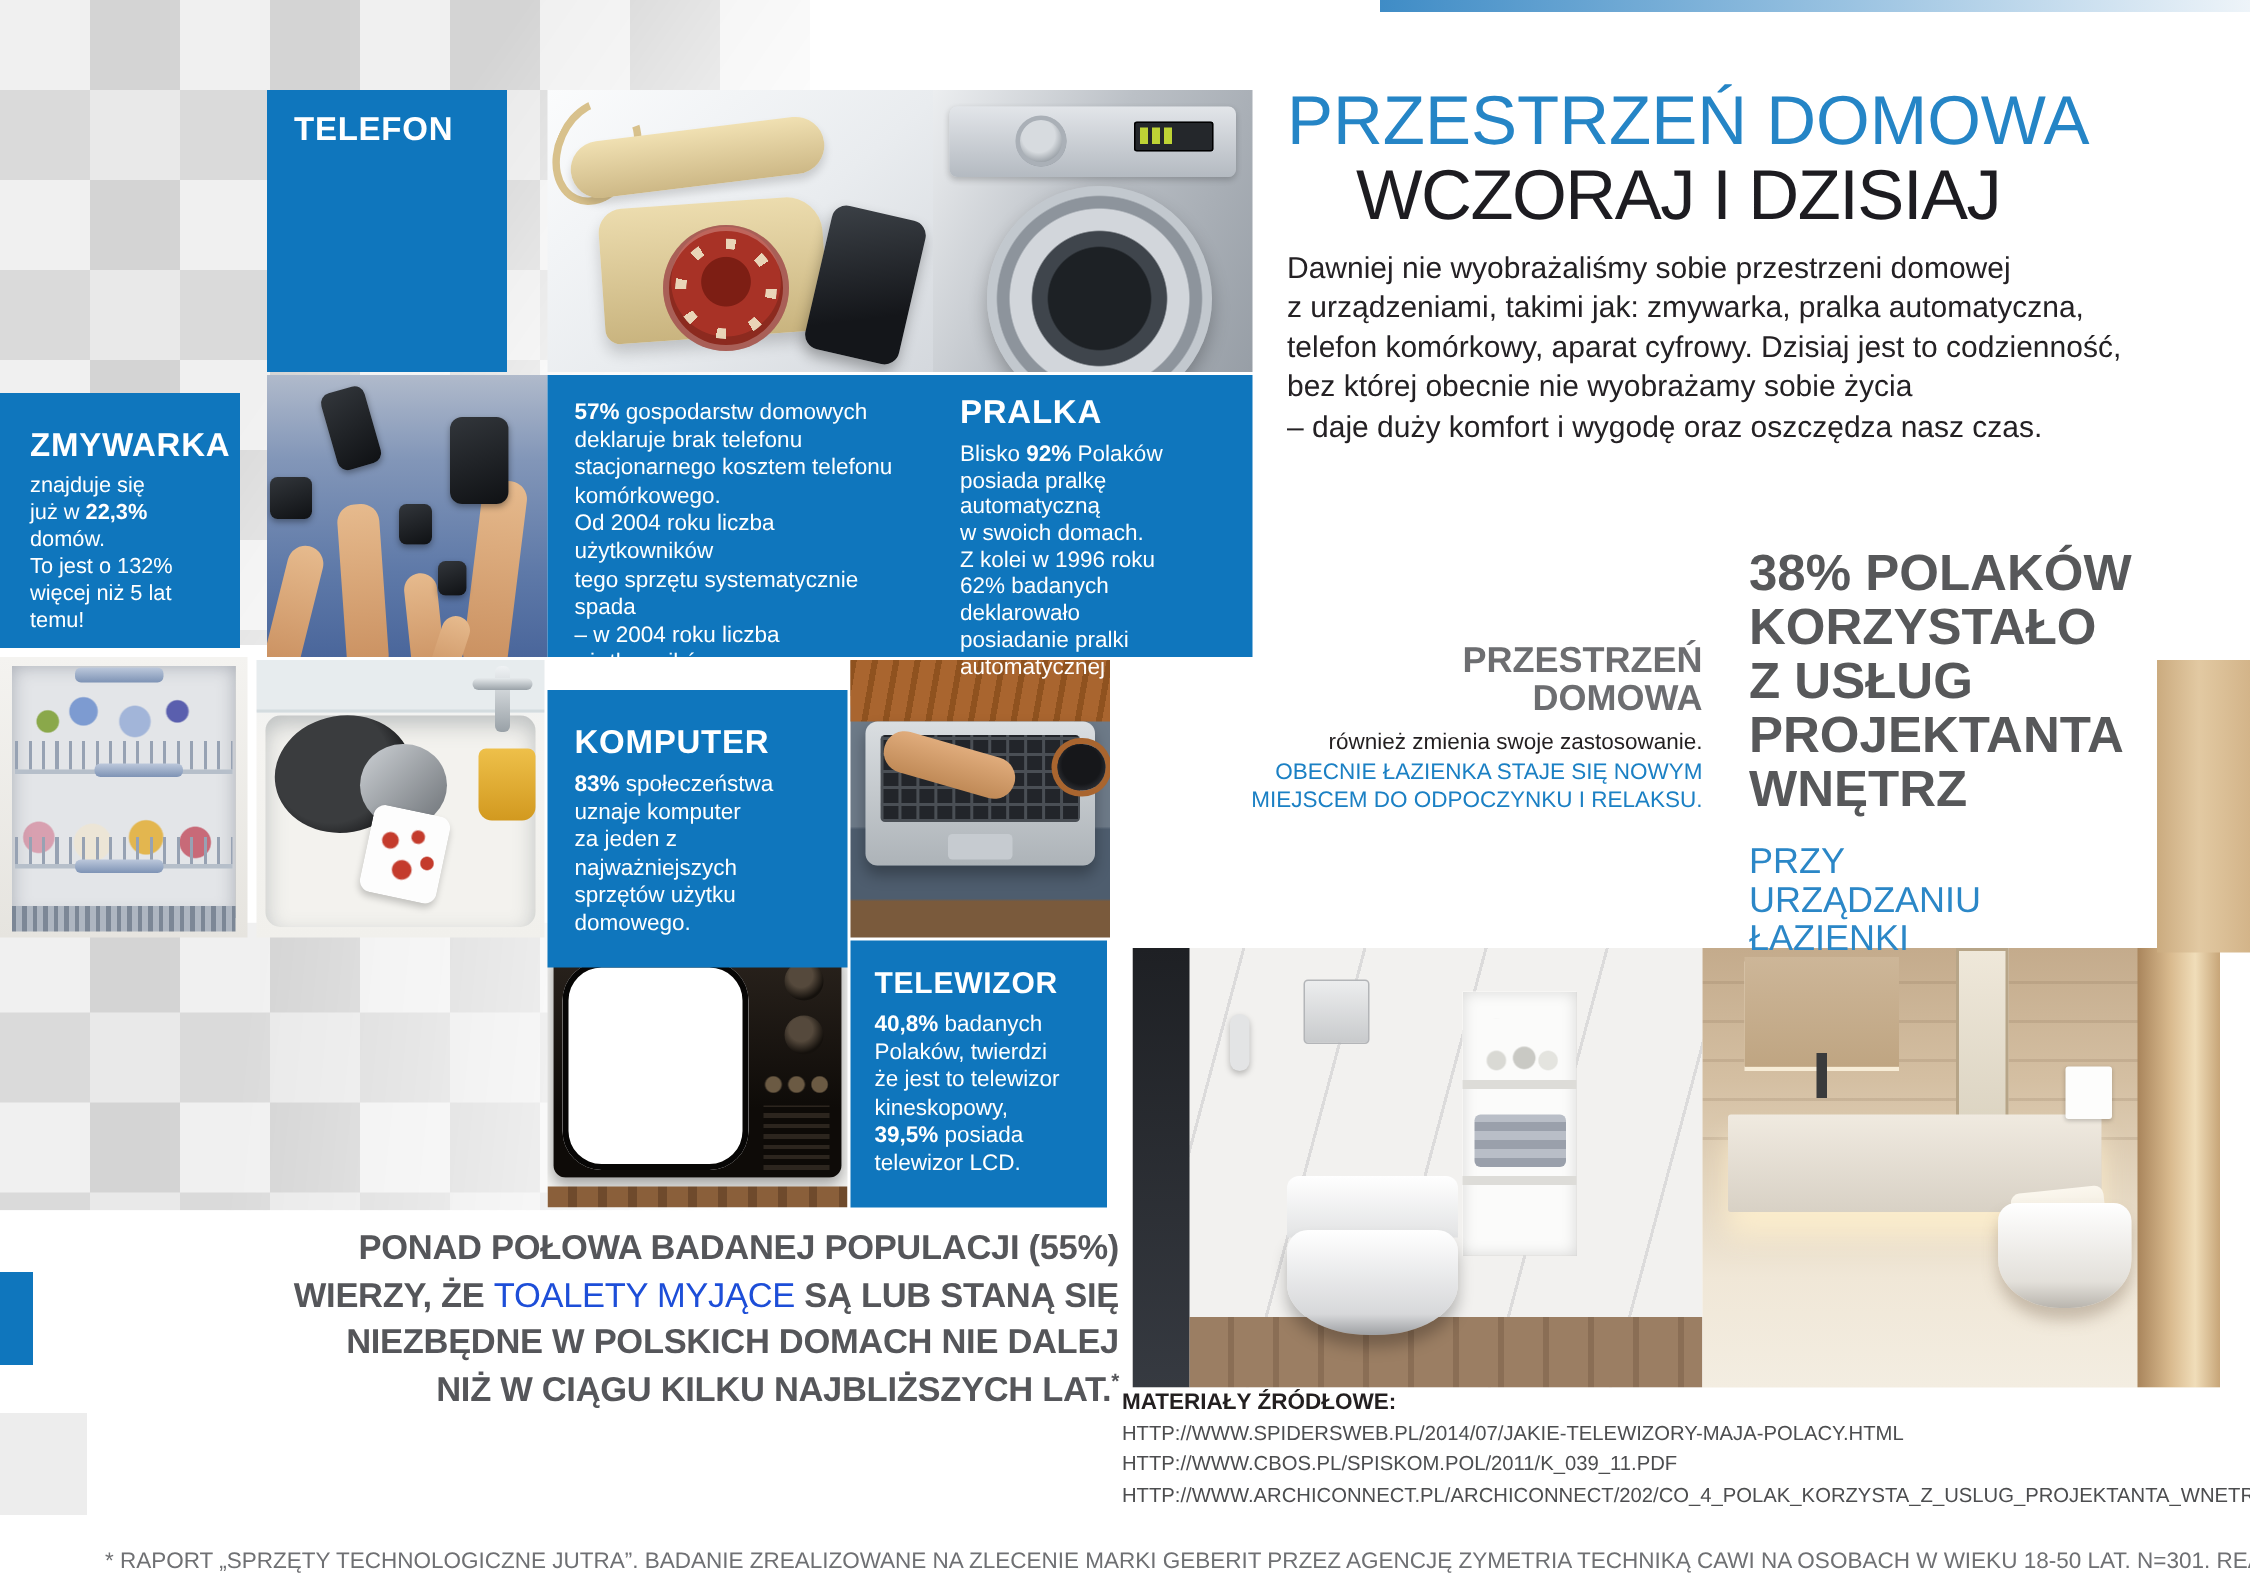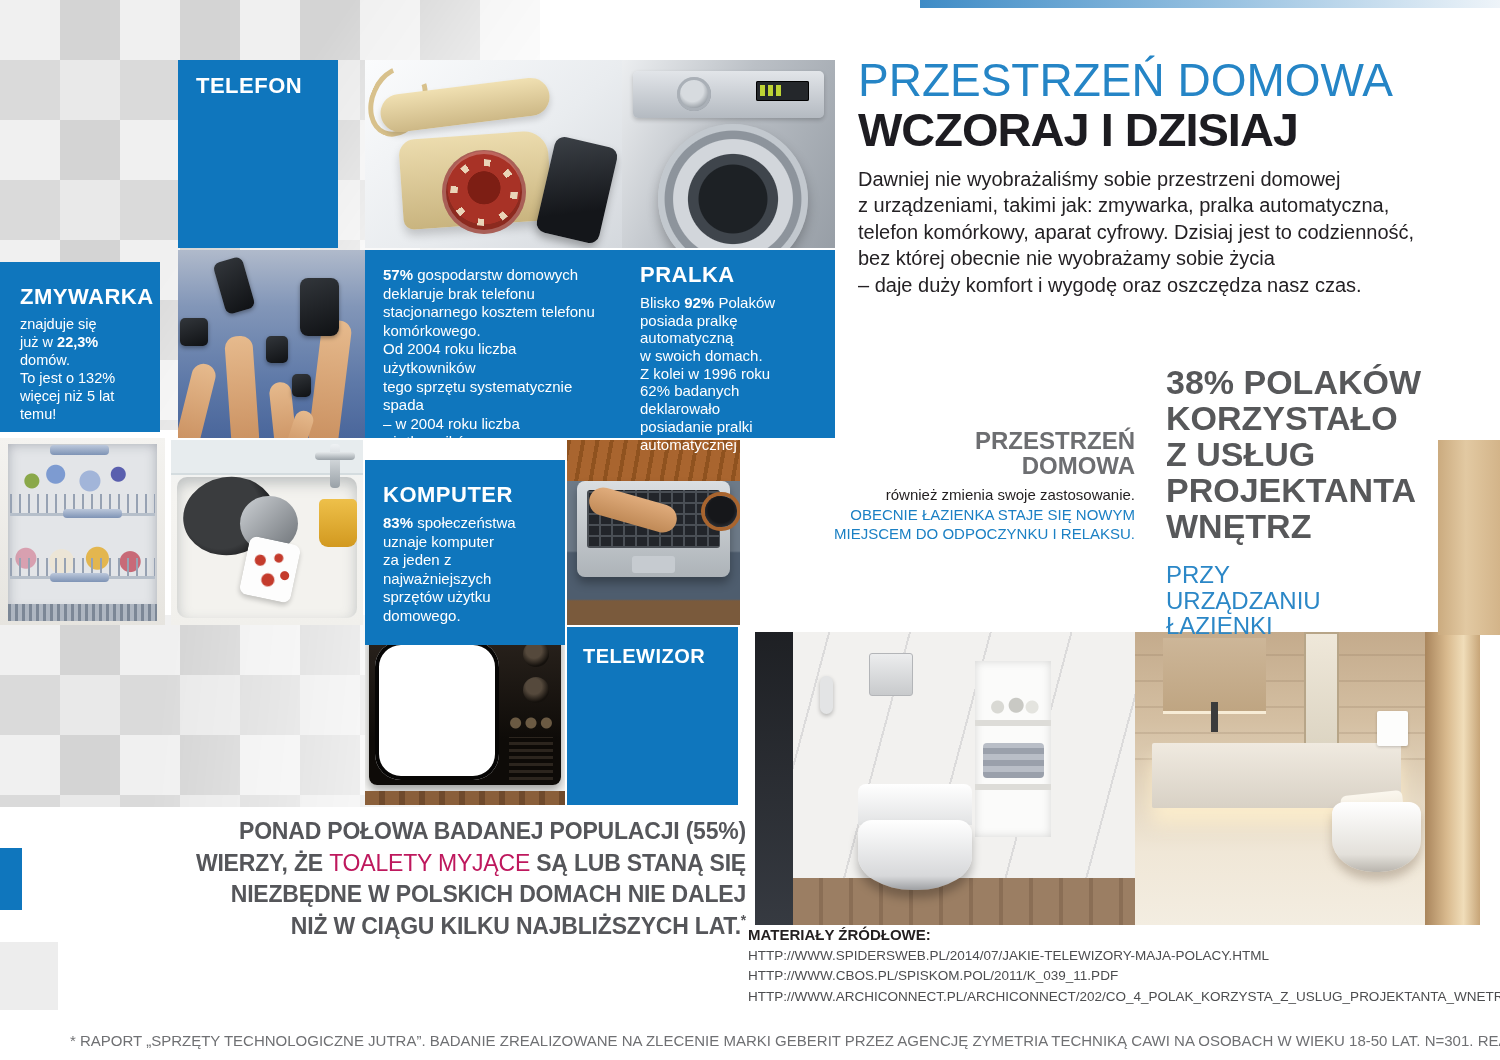--- a/index.html
+++ b/index.html
@@ -192,34 +192,34 @@
     background:linear-gradient(#ffffff,#e3e0da 75%,#b9b5ae);box-shadow:0 8px 10px rgba(120,100,80,.35);}
   #ph-bath-r .towel{left:60%;top:55%;width:18%;height:14%;border-radius:6px;transform:rotate(-6deg);
     background:linear-gradient(#fbf7ee,#e6ddcc);}
   #ph-bath-r .glow{right:0;top:0;width:16%;height:100%;
     background:linear-gradient(90deg,#a9855c,#d9ba8e 40%,#f0ddb9 70%,#c7a578);}
   #tan-col{position:absolute;left:1438px;top:440px;width:62px;height:195px;
     background:linear-gradient(90deg,#cbab7f,#e2c9a2 45%,#d3b489);}
   
   #headline{position:absolute;left:858px;top:56px;}
   #headline .l1{font-size:46px;line-height:1.05;color:#2585c6;letter-spacing:0;}
-  #headline .l2{font-size:47px;line-height:1.1;color:#1d1c21;font-weight:bold;letter-spacing:-1px;}
+  #headline .l2{font-size:47px;line-height:1.1;color:#1d1c21;font-weight:normal;letter-spacing:-1px;margin-left:46px;}
   #intro{position:absolute;left:858px;top:166px;width:650px;font-size:20px;line-height:1.32;
     color:#242124;white-space:pre-line;}
   #designer{position:absolute;left:1166px;top:346px;white-space:pre-line;}
   #designer .d-bold{font-size:34px;line-height:1.06;font-weight:bold;color:#57585a;}
   #designer .d-light{font-size:24px;line-height:1.06;color:#2b87c7;}
   #homespace{position:absolute;left:805px;top:428px;width:330px;text-align:right;}
   #homespace .hs-title{font-size:24px;line-height:1.05;font-weight:bold;color:#6d6e71;white-space:pre-line;}
   #homespace .hs-body{margin-top:7px;font-size:15px;line-height:1.3;color:#231f20;white-space:pre-line;}
   .blue{color:#1b80c4;}
   .sup{vertical-align:super;font-size:60%;}
   #claim{position:absolute;left:186px;top:816px;width:560px;text-align:right;
     font-size:23px;line-height:1.37;font-weight:bold;color:#55565a;letter-spacing:-.2px;white-space:pre-line;}
-  #claim .blue{font-weight:normal;color:#be185d;}
+  #claim .blue{font-weight:normal;color:#1d4ed8;}
   #sources{position:absolute;left:748px;top:926px;}
   #sources .s-title{font-size:15px;font-weight:bold;color:#231f20;margin-bottom:3px;}
   #sources .s-url{font-size:13.5px;line-height:1.5;color:#4c4d4f;}
   #footnote{position:absolute;left:70px;top:1032px;font-size:15px;color:#6f7073;white-space:nowrap;}
 </style>
 </head>
 <body>
 
 <div id="stage">
 
@@ -354,20 +354,26 @@
   <div class="bluebox" id="box-komputer">
     <div class="bt">KOMPUTER</div>
     <div class="bb"><span class="b">83%</span><span> społeczeństwa
 uznaje komputer
 za jeden z najważniejszych
 sprzętów użytku
 domowego.</span></div>
   </div>
   <div class="bluebox" id="box-telewizor">
     <div class="bt">TELEWIZOR</div>
+    <div class="bb"><span class="b">40,8%</span><span> badanych
+Polaków, twierdzi
+że jest to telewizor
+kineskopowy,
+</span><span class="b">39,5%</span><span> posiada
+telewizor LCD.</span></div>
   </div>
 
   <div id="headline">
     <div class="l1">PRZESTRZEŃ DOMOWA</div>
     <div class="l2">WCZORAJ I DZISIAJ</div>
   </div>
   <div id="intro">Dawniej nie wyobrażaliśmy sobie przestrzeni domowej
 z urządzeniami, takimi jak: zmywarka, pralka automatyczna,
 telefon komórkowy, aparat cyfrowy. Dzisiaj jest to codzienność,
 bez której obecnie nie wyobrażamy sobie życia

